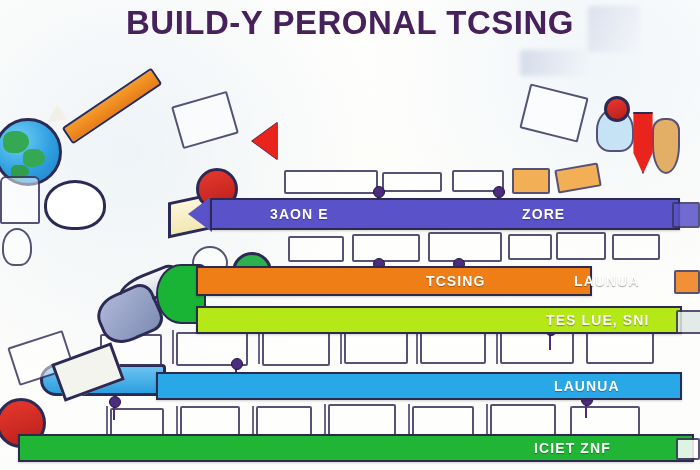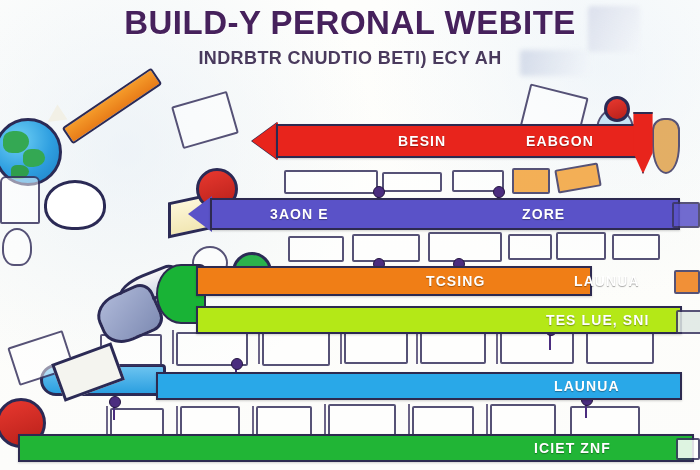--- a/index.html
+++ b/index.html
@@ -192,23 +192,22 @@
     opacity: 0.75;
   }
 </style>
 </head>
 <body>
 
 <div id="stage">
 
   <div class="paper"></div>
 
-  <div class="title">BUILD-Y PERONAL WEBITE</div>
+  <div class="title">BUILD-Y PERONAL TCSING</div>
   <div class="title-smudge"></div>
-  <div class="subtitle">INDRBTR CNUDTIO BETI) ECY AH</div>
   <div class="subtitle-smudge"></div>
 
   <div class="art globe" style="left:-6px; top:118px;"></div>
   <div class="art pencil" style="left:58px; top:96px;"></div>
   <div class="art pencil-tip" style="left:46px; top:108px; transform:rotate(-34deg);"></div>
   <div class="art brain" style="left:44px; top:180px;"></div>
   <div class="art sketch" style="left:0px; top:176px; width:36px; height:44px; border-radius:6px 6px 2px 2px;"></div>
   <div class="art sketch" style="left:2px; top:228px; width:26px; height:34px; border-radius:50% 50% 40% 40%;"></div>
 
   <div class="art book" style="left:168px; top:196px; width:54px; height:30px;"></div>
@@ -282,24 +281,20 @@
   <div class="marker-stem" style="left:235px; top:362px; height:18px;"></div>
   <div class="marker-dot" style="left:231px; top:358px;"></div>
   <div class="marker-stem" style="left:585px; top:398px; height:20px;"></div>
   <div class="marker-dot" style="left:581px; top:394px;"></div>
   <div class="marker-stem" style="left:113px; top:400px; height:20px;"></div>
   <div class="marker-dot" style="left:109px; top:396px;"></div>
 
   <div class="arrowhead" style="left:252px; top:122px;
        border-top:19px solid transparent; border-bottom:19px solid transparent;
        border-right:26px solid #e8241c; filter:drop-shadow(-1px 0 0 #2d2a50);"></div>
-  <div class="bar" id="bar-red" style="left:276px; top:124px; width:370px; height:34px; background:#e8241c;">
-    <span class="lbl" style="left:120px;">BESIN</span>
-    <span class="lbl" style="left:248px;">EABGON</span>
-  </div>
   <div class="pin" style="left:628px; top:112px; width:26px; height:58px;
        background:#e8241c; border:2px solid #2d2a50;
        clip-path: polygon(18% 0%, 82% 0%, 82% 66%, 50% 100%, 18% 66%);"></div>
 
   <div class="arrowhead" style="left:188px; top:196px;
        border-top:18px solid transparent; border-bottom:18px solid transparent;
        border-right:24px solid #5a52c8;"></div>
   <div class="bar" id="bar-purple" style="left:210px; top:198px; width:470px; height:32px; background:#5a52c8;">
     <span class="lbl" style="left:58px;text-align:center;">3AON E</span>
     <span class="lbl" style="left:310px;text-align:center;">ZORE</span>

